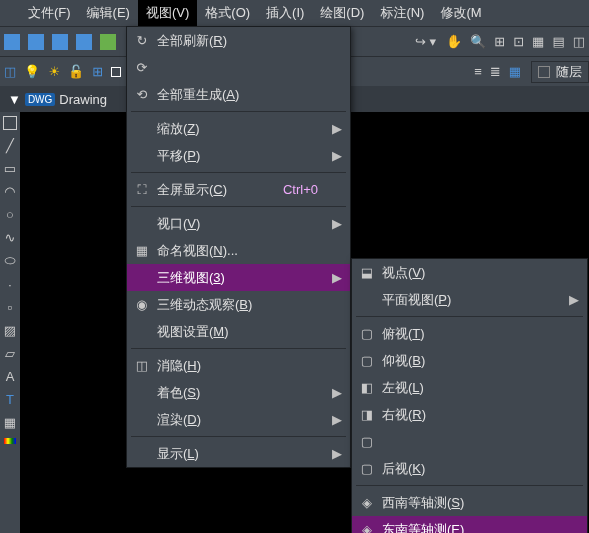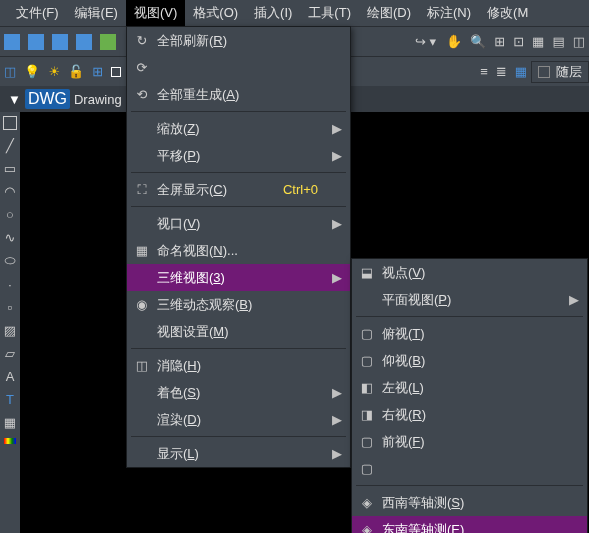--- a/index.html
+++ b/index.html
@@ -1,52 +1,51 @@
 <!DOCTYPE html>
 <html><head>
 <meta charset="utf-8">
 <style>
 *{margin:0;padding:0;box-sizing:border-box;font-family:"Microsoft YaHei",sans-serif;font-size:13px;user-select:none}
 body{background:#000;width:589px;height:533px;overflow:hidden;position:relative}
-.menubar{background:#40474f;height:26px;display:flex;align-items:center;padding:0 8px;color:#e0e0e0}
+.menubar{background:#40474f;height:26px;display:flex;align-items:center;padding:0 20px;color:#e0e0e0}
 .menubar .mi{padding:4px 8px;cursor:pointer}
 .menubar .mi.active{background:#000000}
 .toolbar{background:#40474f;height:30px;display:flex;align-items:center;border-top:1px solid #2a2e33}
 .toolbar .sq{width:16px;height:16px;margin:0 4px;display:inline-block}
 .toolbar2{background:#40474f;height:30px;display:flex;align-items:center;border-top:1px solid #2a2e33}
 .tabrow{background:#353b42;height:26px;display:flex;align-items:center;padding-left:8px;color:#e0e0e0}
 .tabrow .tri{color:#fff;margin-right:4px}
-.tabrow .doc{color:#fff;background:#1a5fa8;padding:1px 3px;border-radius:2px;font-size:16px;margin-right:4px}
+.tabrow .doc{color:#fff;background:#1a5fa8;padding:1px 3px;border-radius:2px;font-size:10px;margin-right:4px}
 .canvas{position:absolute;left:20px;top:112px;right:0;bottom:0;background:#000}
 .sidebar{position:absolute;left:0;top:112px;width:20px;bottom:0;background:#40474f;display:flex;flex-direction:column;align-items:center;padding-top:4px;gap:8px}
 .sidebar .t{width:14px;height:14px}
 .menu{position:absolute;background:#40474f;border:1px solid #1a1d20;box-shadow:2px 2px 6px rgba(0,0,0,.5);color:#e0e0e0}
 .menu .row{display:flex;align-items:center;height:27px;padding:0 24px 0 0;cursor:pointer;position:relative}
 .menu .row.hl{background:#701a75;color:#fff}
 .menu .iconcol{width:30px;display:flex;justify-content:center;color:#c8c8c8}
 .menu .lbl{flex:1;padding-right:30px;white-space:nowrap}
-.menu .accel{color:#fde047;padding-right:8px}
+.menu .accel{color:#f0abfc;padding-right:8px}
 .menu .sub{position:absolute;right:8px;color:#c0c0c0}
 .menu .sep{height:1px;background:#2a2e33;margin:3px 4px}
 #menu1{left:126px;top:26px;width:225px}
 #menu2{left:351px;top:258px;width:237px}
-.layercombo{display:flex;align-items:center;border:1px solid #2a2e33;height:22px;padding:0 6px;color:#e0e0e0;}
+.layercombo{display:flex;align-items:center;border:1px solid #2a2e33;height:22px;padding:0 6px;color:#e0e0e0;margin-left:6px}
 .layercombo .sw{width:12px;height:12px;border:1px solid #888;margin-right:6px}
 .u{text-decoration:underline}
 </style>
 </head>
 <body>
 
 <div class="menubar">
   <div class="mi">文件(F)</div>
   <div class="mi">编辑(E)</div>
   <div class="mi active">视图(V)</div>
   <div class="mi">格式(O)</div>
   <div class="mi">插入(I)</div>
-  <div class="mi">工具(T)</div>
   <div class="mi">绘图(D)</div>
   <div class="mi">标注(N)</div>
   <div class="mi">修改(M</div>
 </div>
 
 <div class="toolbar">
   <span class="sq" style="background:#4a90d9"></span>
   <span class="sq" style="background:#4a90d9"></span>
   <span class="sq" style="background:#4a90d9"></span>
   <span class="sq" style="background:#4a90d9"></span>
@@ -203,24 +202,24 @@
     <div class="row">
       <span class="iconcol">◧</span>
       <span class="lbl">左视(<span class="u">L</span>)</span>
     </div>
     <div class="row">
       <span class="iconcol">◨</span>
       <span class="lbl">右视(<span class="u">R</span>)</span>
     </div>
     <div class="row">
       <span class="iconcol">▢</span>
-      <span class="lbl">前视(<span class="u">F</span>)</span>
-    </div>
-    <div class="row">
-      <span class="iconcol">▢</span>
+    </div>
+    <div class="row">
+      <span class="iconcol">▢</span>
+      <span class="lbl">后视(<span class="u">K</span>)</span>
     </div>
     <div class="sep"></div>
     <div class="row">
       <span class="iconcol">◈</span>
       <span class="lbl">西南等轴测(<span class="u">S</span>)</span>
     </div>
     <div class="row hl">
       <span class="iconcol">◈</span>
       <span class="lbl">东南等轴测(<span class="u">E</span>)</span>
     </div>

